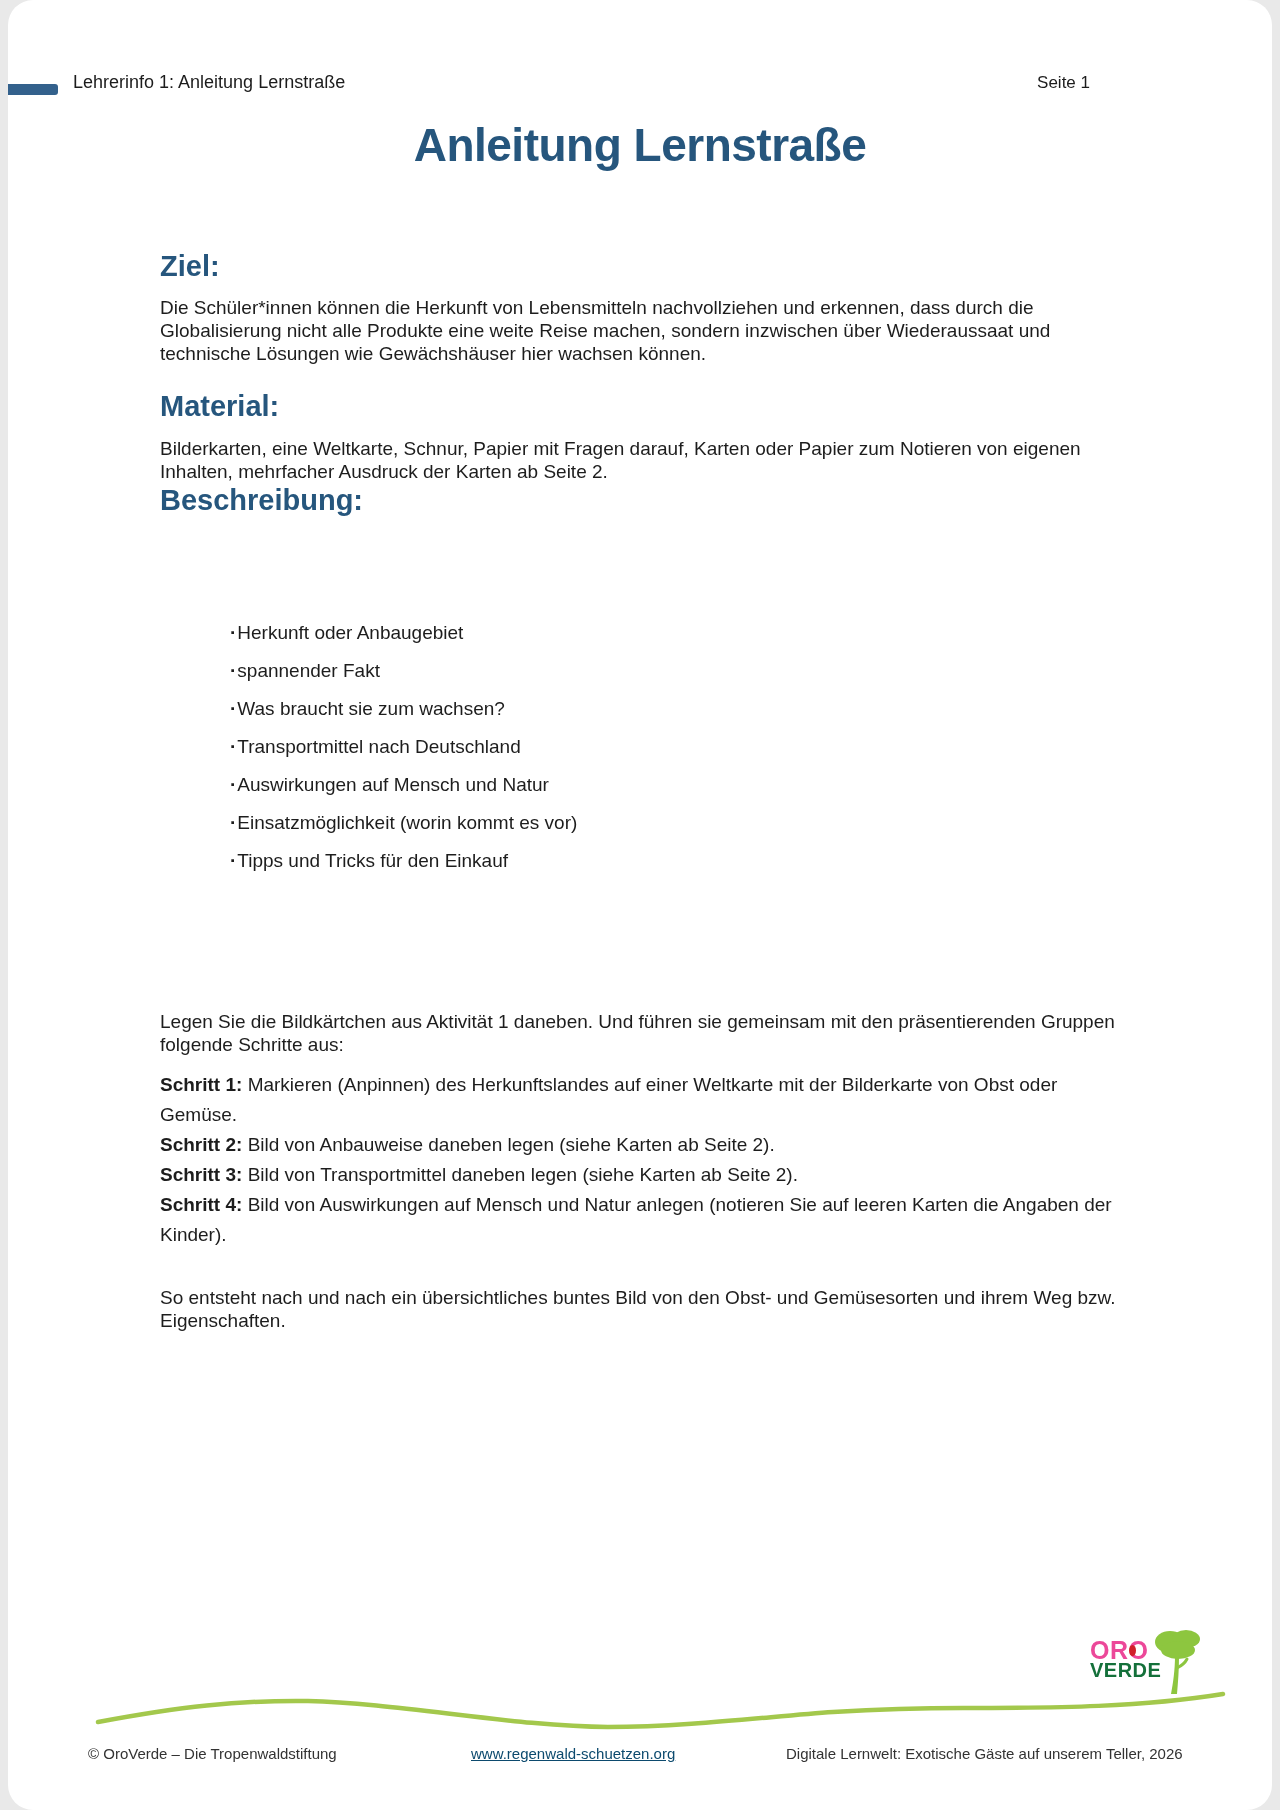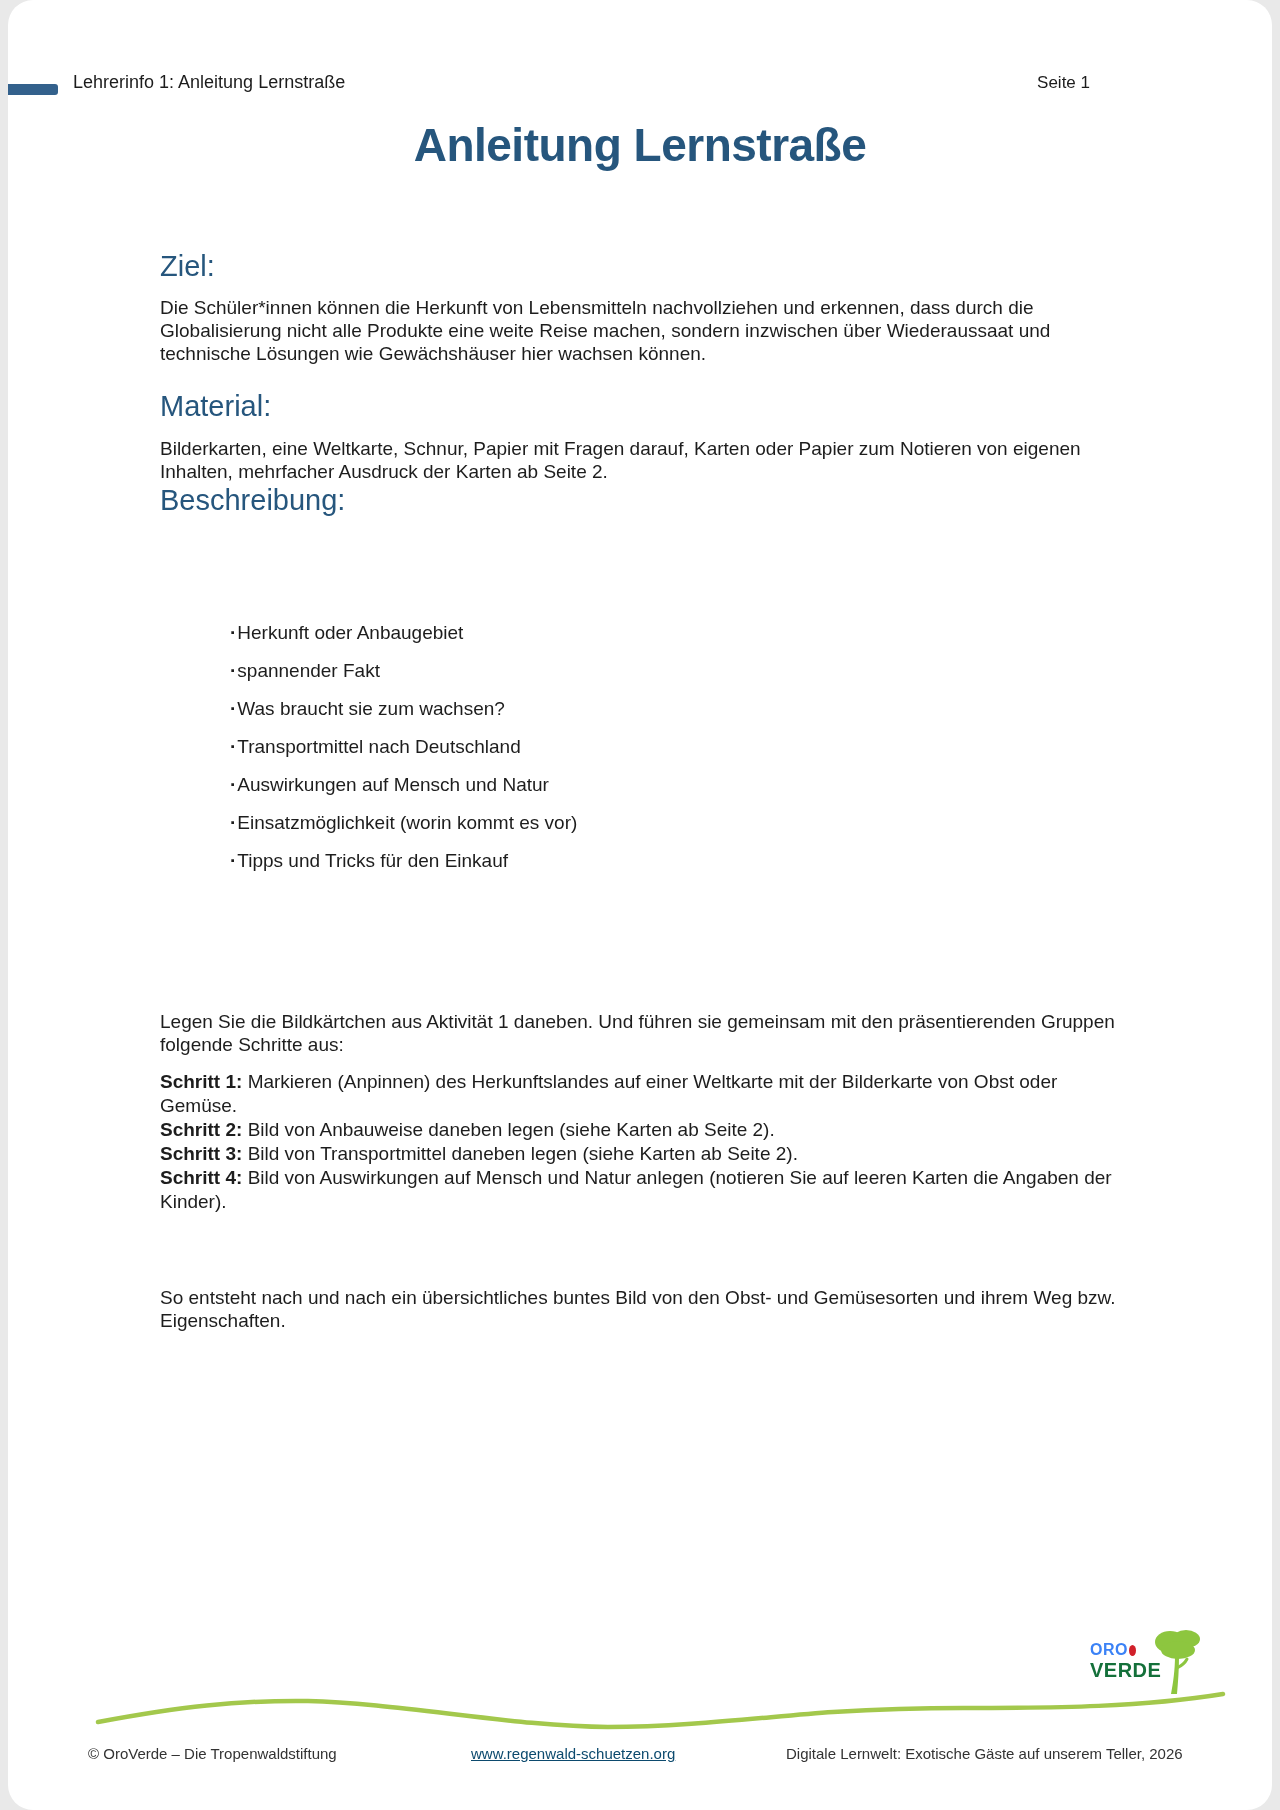--- a/index.html
+++ b/index.html
@@ -33,21 +33,21 @@
   .doc-title {
     position:absolute; left:0; top:118px; width:100%;
     text-align:center;
     font-size:46px; font-weight:bold;
     letter-spacing:-0.5px;
     color:#26567d;
   }
   
   .sec-heading {
     position:absolute; left:152px;
-    font-size:29px; font-weight:normal;
+    font-size:29px; font-weight:bold;
     color:#26567d;
   }
   .h-ziel { top:250px; }
   .h-material { top:390px; }
   .h-beschreibung { top:484px; }
   
   .para {
     position:absolute; left:152px; width:968px;
     font-size:19px; line-height:23px; color:#1d1d1d;
   }
@@ -58,32 +58,32 @@
   .p-outro { top:1286px; }
   
   .bullets { position:absolute; left:222px; top:621px; width:700px; }
   .bullet-item {
     font-size:19px; line-height:23px;
     margin-bottom:15px; color:#1d1d1d;
   }
   .bullet-item::before { content:"·"; font-weight:bold; margin-right:1px; }
   
   .steps { position:absolute; left:152px; top:1070px; width:968px; }
-  .steps p { font-size:19px; line-height:24px; margin:0; }
+  .steps p { font-size:19px; line-height:30px; margin:0; }
   .steps strong { font-weight:bold; }
   
   .swoosh { position:absolute; left:0; top:1680px; width:1280px; height:60px; }
   .logo {
     position:absolute; left:1082px; top:1638px;
     width:120px; height:75px;
   }
   .logo-oro {
     position:relative;
-    font-size:16px; font-weight:bold; letter-spacing:0.5px;
-    color:#3b82f6; line-height:24px;
+    font-size:25px; font-weight:bold; letter-spacing:0.5px;
+    color:#ec4899; line-height:24px;
   }
   .logo-red-dot {
     position:absolute; left:39px; top:7px;
     width:7px; height:11px;
     background:#d1202a; border-radius:50%;
   }
   .logo-verde {
     font-size:20px; font-weight:bold; letter-spacing:0.5px;
     color:#14703a; line-height:20px; margin-top:-2px;
   }

